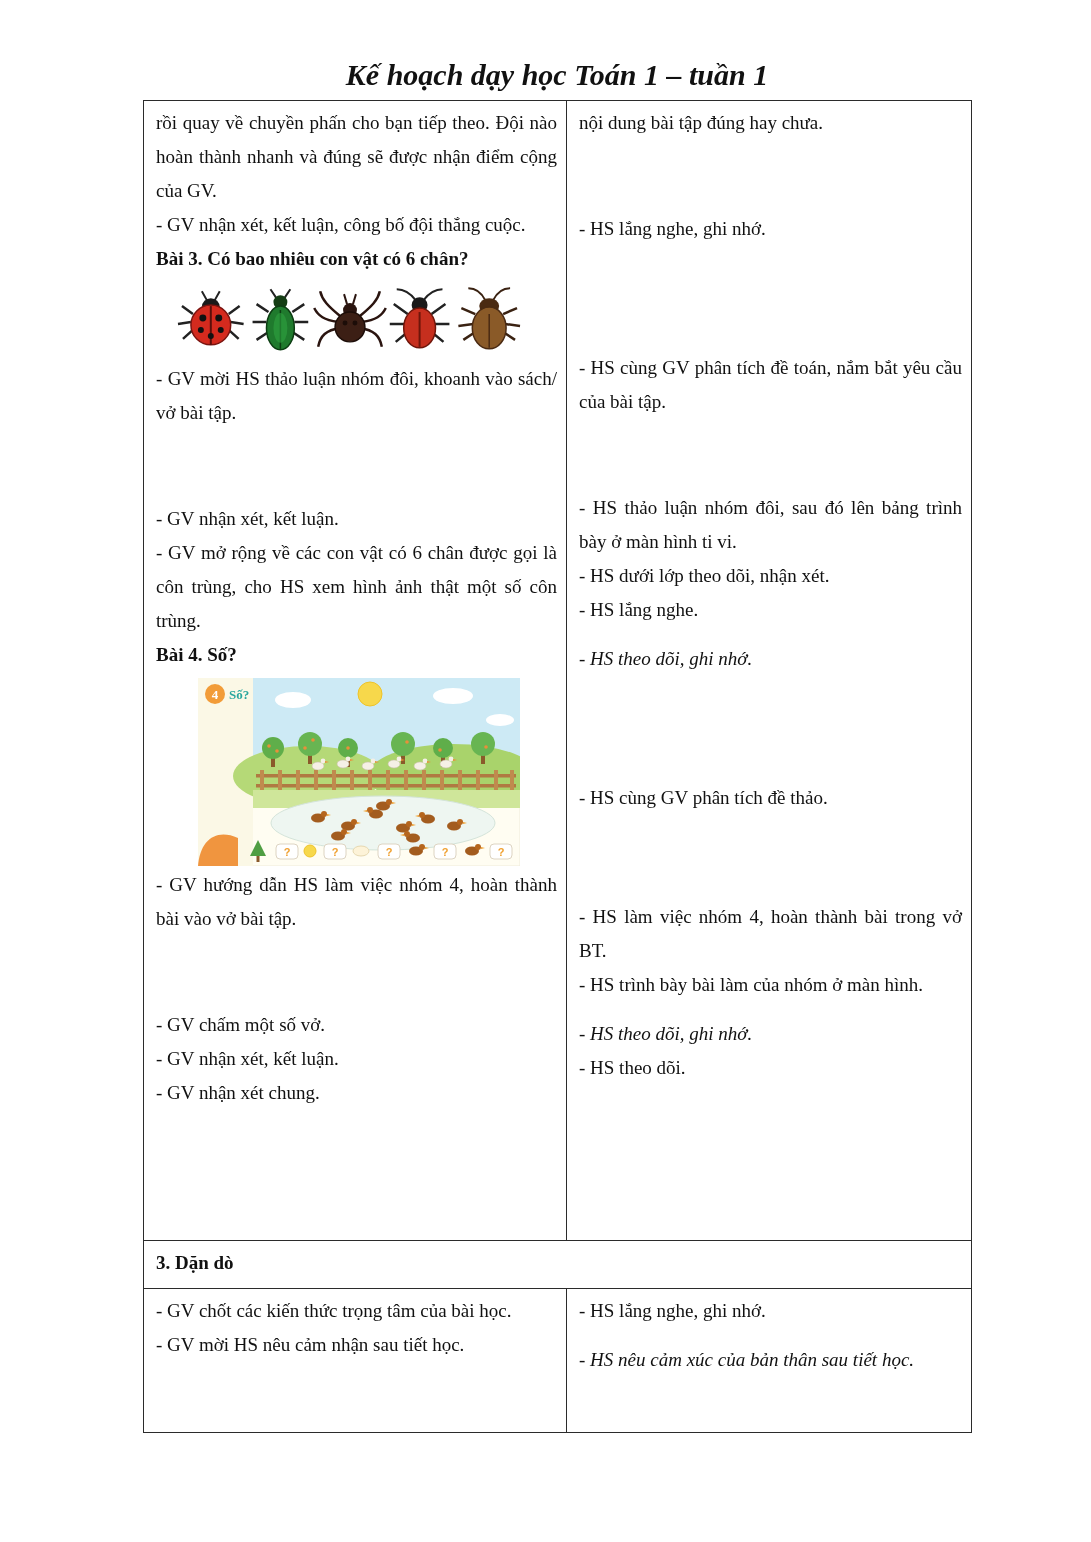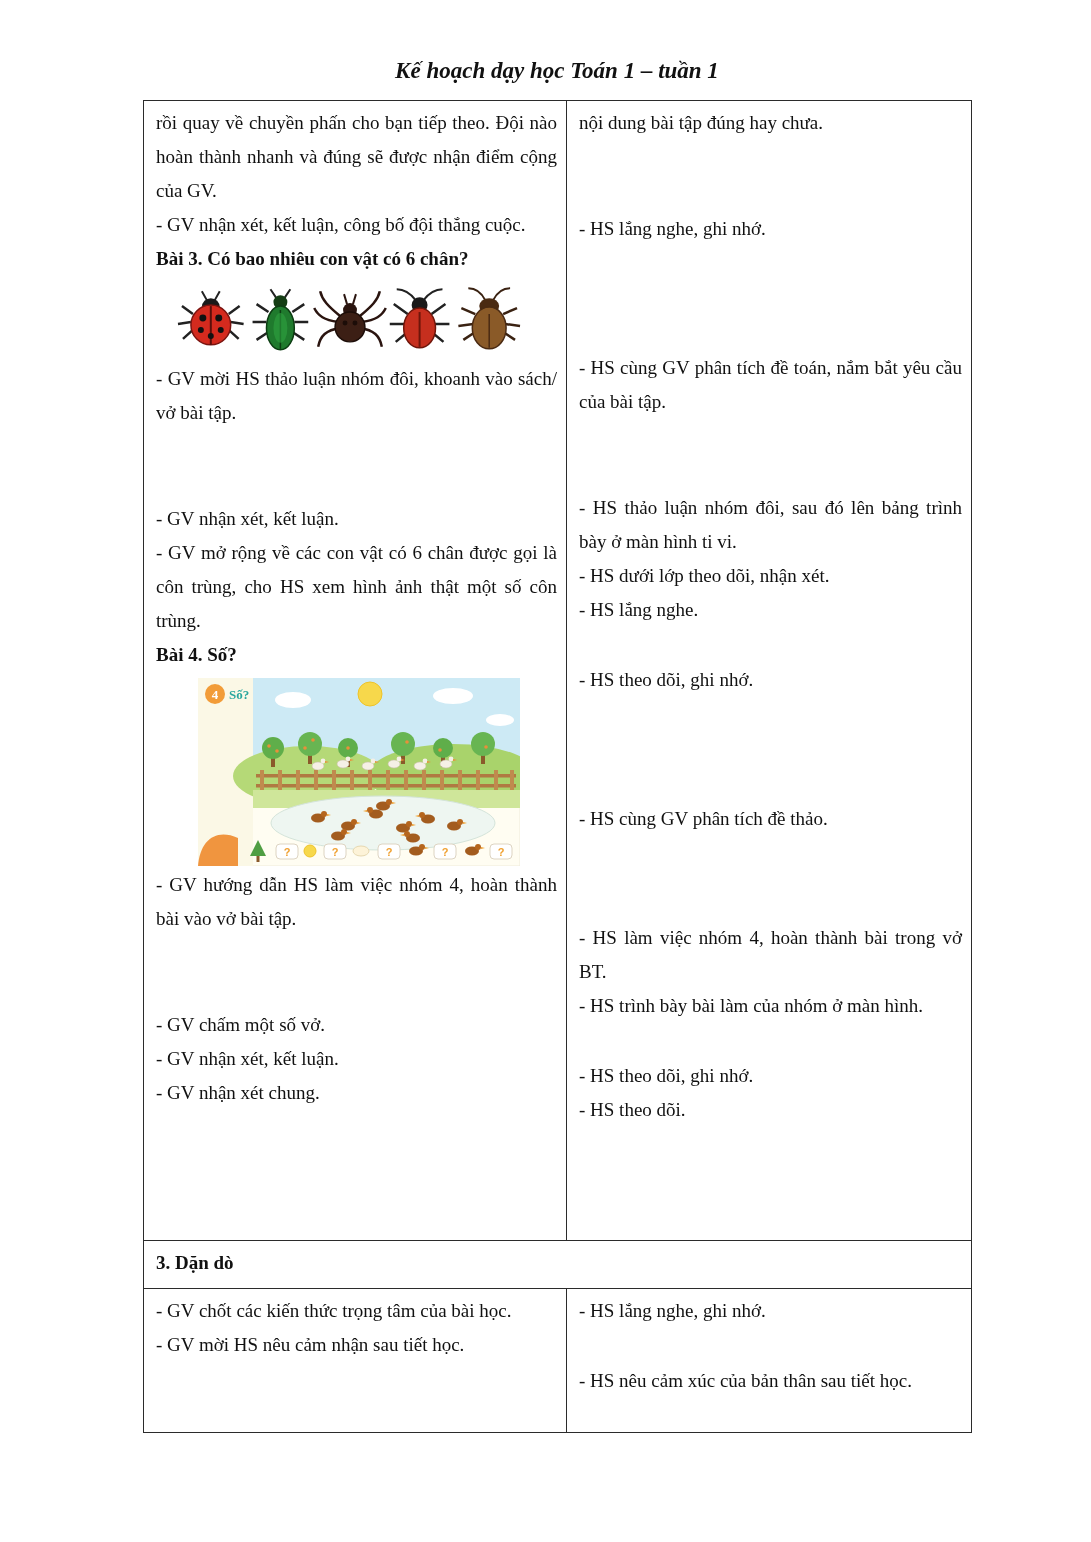--- a/index.html
+++ b/index.html
@@ -5,39 +5,39 @@
   * { margin:0; padding:0; box-sizing:border-box; }
   html,body { background:#ffffff; }
   body {
     width:1091px; height:1542px; position:relative;
     font-family:"Liberation Serif","DejaVu Serif",serif;
     color:#111;
   }
   .page { position:absolute; inset:0; background:#fff; }
   .doc-title {
     position:absolute; top:58px; left:143px; width:828px;
-    text-align:center; font-size:23px; font-weight:bold; font-style:italic;
+    text-align:center; font-size:30px; font-weight:bold; font-style:italic;
   }
   table.plan-table {
     position:absolute; top:100px; left:143px; width:828px;
     border-collapse:collapse; table-layout:fixed;
   }
   table.plan-table td {
     border:1.6px solid #2b2b2b;
     vertical-align:top;
     padding:5px 9px 8px 12px;
   }
   td.main-cell { height:1140px; }
   td.section-cell { height:38px; padding-top:2px; padding-bottom:2px; }
   td.closing-cell { height:144px; }
   .para {
     font-size:19px; line-height:34px; text-align:justify;
   }
   .bold { font-weight:bold; }
-  .g36 { margin-top:36px; }
+  .g36 { margin-top:15px;font-style:italic; }
   .g72 { margin-top:72px; }
   .g105 { margin-top:105px; }
   .g145 { margin-top:85px; }
   .img-block { display:block; }
   .insects-block { margin:4px 0 2px 20px; }
   .pond-block { margin:6px 0 2px 42px; }
   svg { display:block; }
 </style>
 </head>
 <body>

